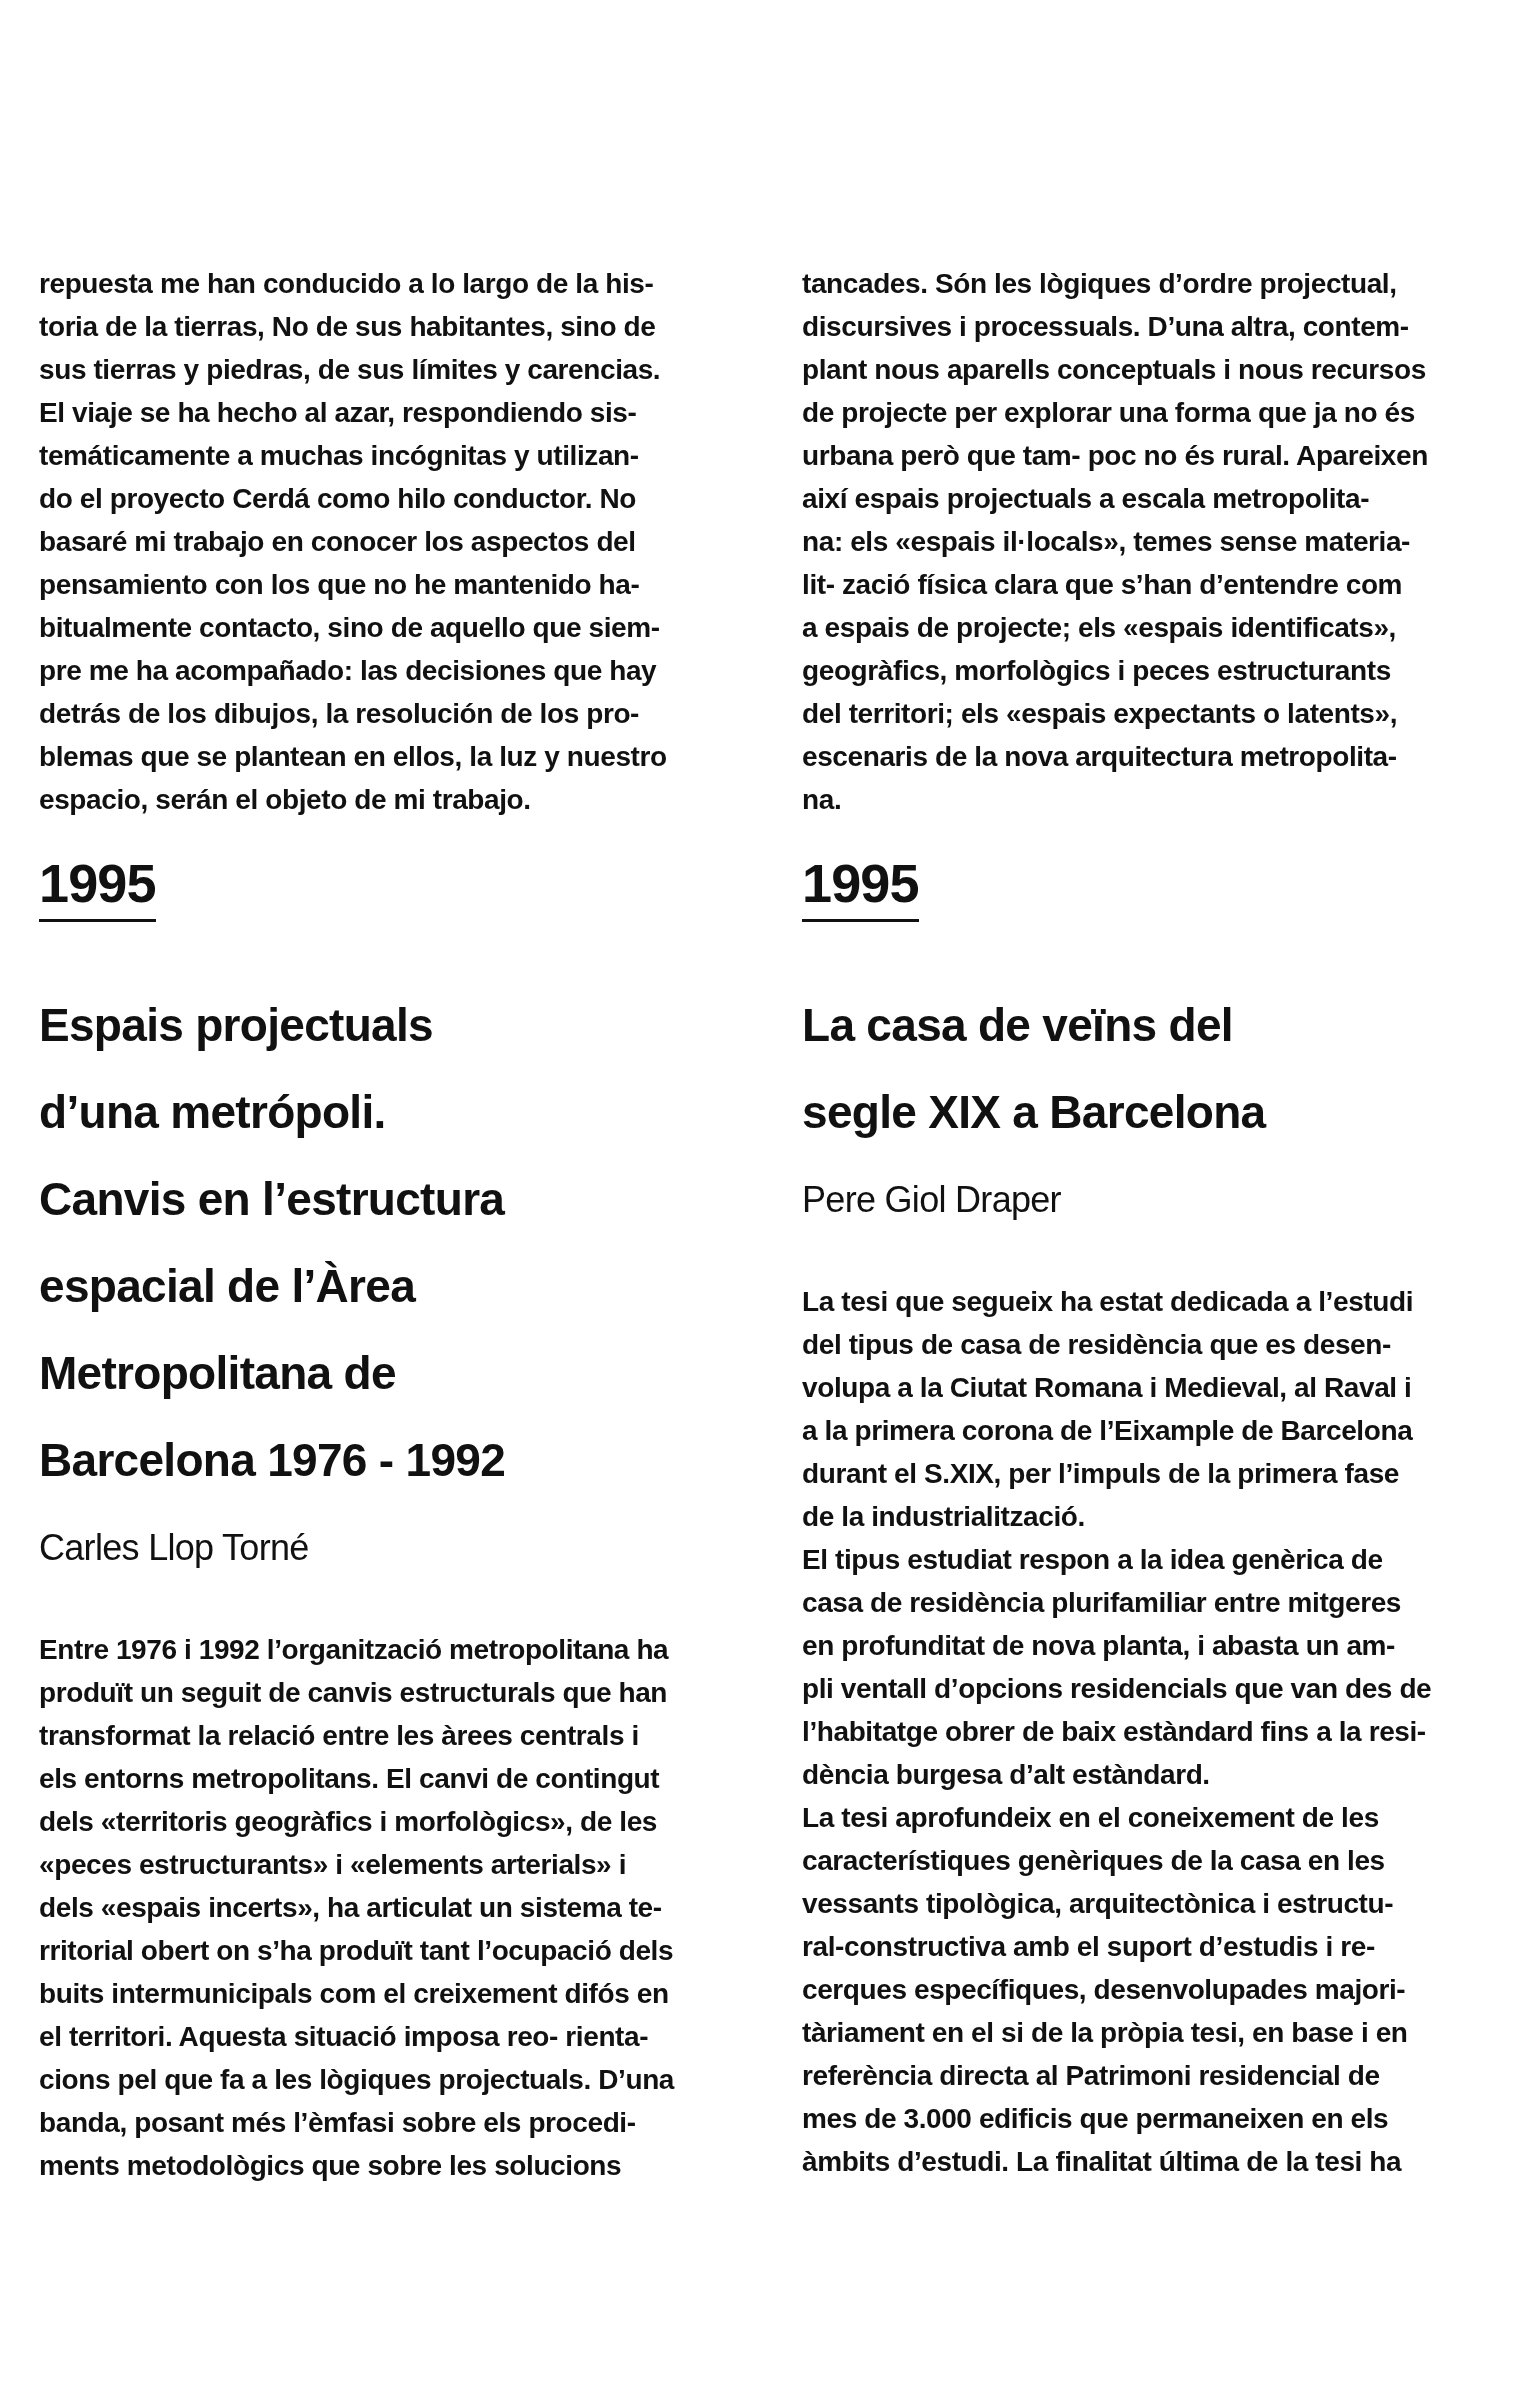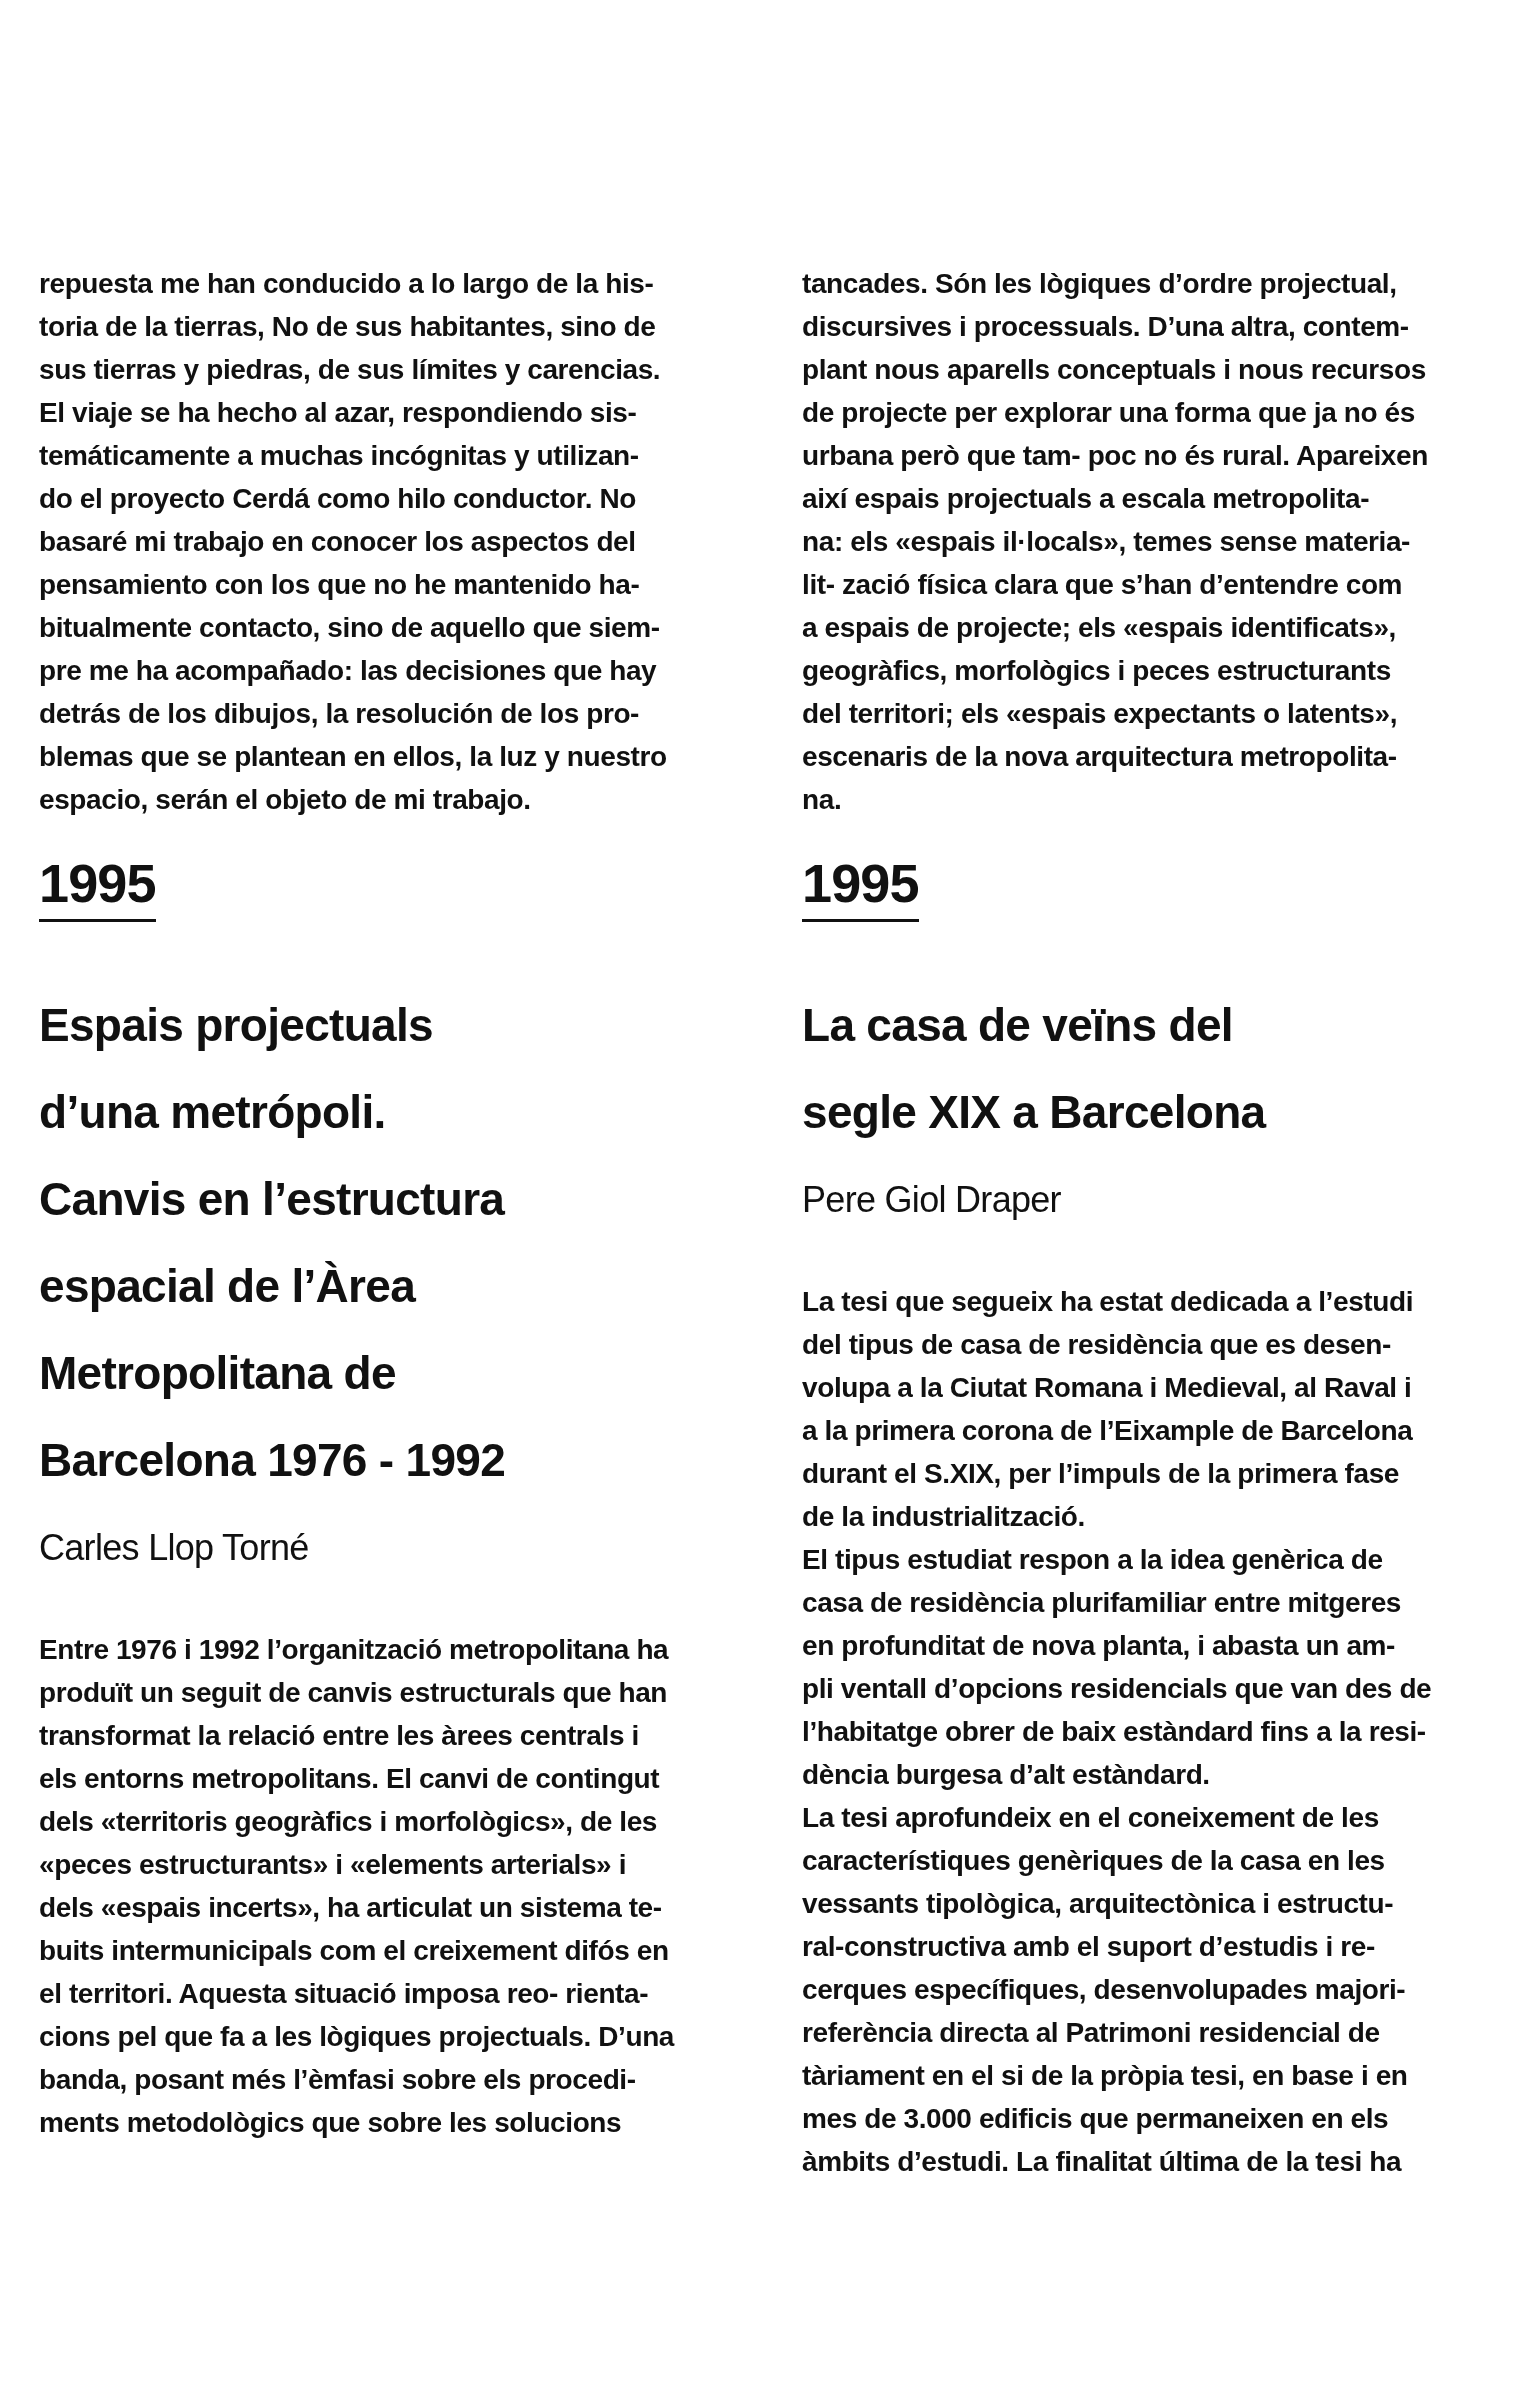--- a/index.html
+++ b/index.html
@@ -102,20 +102,21 @@
   <p class="author">Carles Llop Torné</p>
 
   <p class="body-text abstract">
     <span class="line">Entre 1976 i 1992 l’organització metropolitana ha</span>
     <span class="line">produït un seguit de canvis estructurals que han</span>
     <span class="line">transformat la relació entre les àrees centrals i</span>
     <span class="line">els entorns metropolitans. El canvi de contingut</span>
     <span class="line">dels «territoris geogràfics i morfològics», de les</span>
     <span class="line">«peces estructurants» i «elements arterials» i</span>
     <span class="line">dels «espais incerts», ha articulat un sistema te-</span>
+    <span class="line">rritorial obert on s’ha produït tant l’ocupació dels</span>
     <span class="line">buits intermunicipals com el creixement difós en</span>
     <span class="line">el territori. Aquesta situació imposa reo- rienta-</span>
     <span class="line">cions pel que fa a les lògiques projectuals. D’una</span>
     <span class="line">banda, posant més l’èmfasi sobre els procedi-</span>
     <span class="line">ments metodològics que sobre les solucions</span>
   </p>
 </div>
 
 <div class="column col-right">
   <p class="body-text">
@@ -155,19 +156,19 @@
     <span class="line">casa de residència plurifamiliar entre mitgeres</span>
     <span class="line">en profunditat de nova planta, i abasta un am-</span>
     <span class="line">pli ventall d’opcions residencials que van des de</span>
     <span class="line">l’habitatge obrer de baix estàndard fins a la resi-</span>
     <span class="line">dència burgesa d’alt estàndard.</span>
     <span class="line">La tesi aprofundeix en el coneixement de les</span>
     <span class="line">característiques genèriques de la casa en les</span>
     <span class="line">vessants tipològica, arquitectònica i estructu-</span>
     <span class="line">ral-constructiva amb el suport d’estudis i re-</span>
     <span class="line">cerques específiques, desenvolupades majori-</span>
+    <span class="line">tàriament en el si de la pròpia tesi, en base i en</span>
     <span class="line">referència directa al Patrimoni residencial de</span>
-    <span class="line">tàriament en el si de la pròpia tesi, en base i en</span>
     <span class="line">mes de 3.000 edificis que permaneixen en els</span>
     <span class="line">àmbits d’estudi. La finalitat última de la tesi ha</span>
   </p>
 </div>
 
 
 </body></html>

